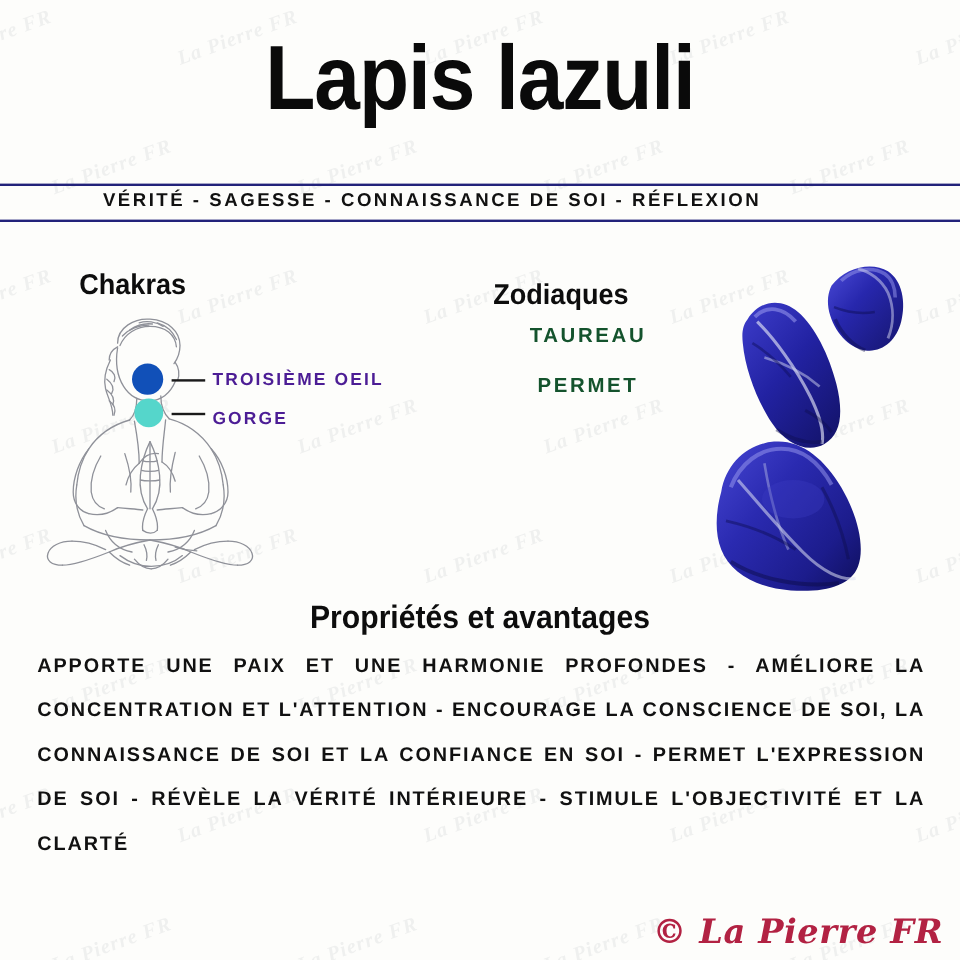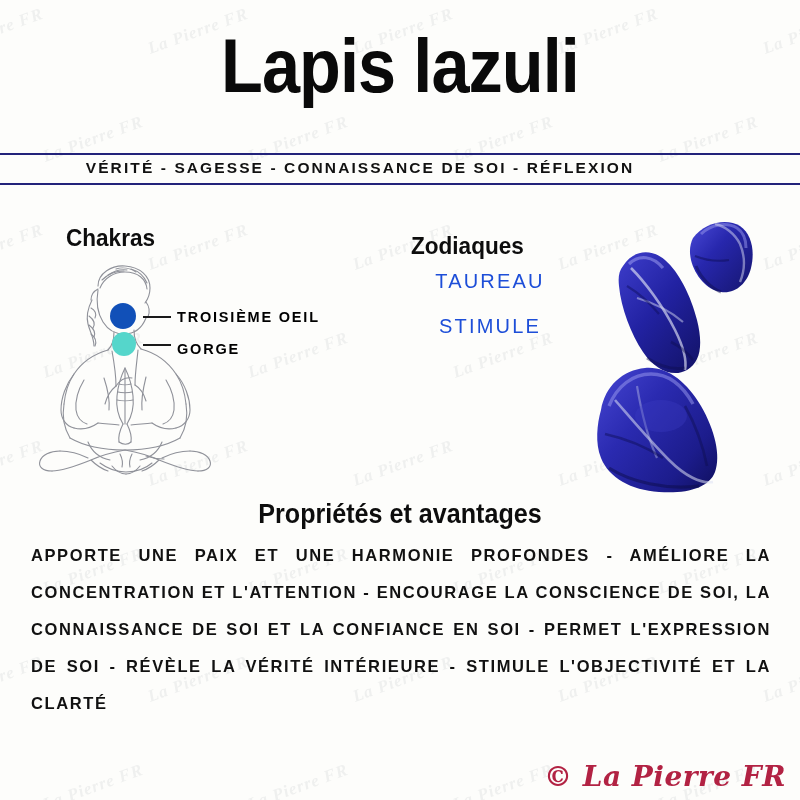--- a/index.html
+++ b/index.html
@@ -112,24 +112,24 @@
   
   #zodiac-list {
     position: absolute;
     left: 390px;
     top: 270px;
     width: 200px;
     text-align: center;
     z-index: 4;
   }
   .zodiac-item {
-    font-size: 20px;
-    font-weight: 400;
+    font-size: 17px;
+    font-weight: 700;
     letter-spacing: 2.2px;
-    color: #1d4ed8;
+    color: #14532d;
     margin-bottom: 22px;
   }
   .zodiac-item:last-child { margin-bottom: 0; }
 
   
   #figure-wrap {
     position: absolute;
     left: 28px;
     top: 258px;
     width: 210px;
@@ -161,21 +161,21 @@
     z-index: 5;
   }
   #leader-third-eye { left: 143px; top: 316px; width: 28px; }
   #leader-throat    { left: 143px; top: 344px; width: 28px; }
 
   .chakra-label {
     position: absolute;
     font-size: 14.5px;
     font-weight: 700;
     letter-spacing: 1.8px;
-    color: #000000;
+    color: #4c1d95;
     z-index: 5;
     white-space: nowrap;
   }
   #label-third-eye { left: 177px; top: 309px; }
   #label-throat    { left: 177px; top: 341px; }
 
   
   #stones {
     position: absolute;
     left: 575px;
@@ -354,21 +354,21 @@
   <div class="dot" id="dot-third-eye" style="background: rgb(17, 80, 184);"></div>
   <div class="dot" id="dot-throat" style="background: rgb(85, 214, 203);"></div>
   <div class="leader" id="leader-third-eye"></div>
   <div class="leader" id="leader-throat"></div>
   <div class="chakra-label" id="label-third-eye">TROISIÈME OEIL</div>
   <div class="chakra-label" id="label-throat">GORGE</div>
 
   <div class="sec-head" id="zodiac-head">Zodiaques</div>
   <div id="zodiac-list">
       <div class="zodiac-item">TAUREAU</div>
-      <div class="zodiac-item">STIMULE</div>
+      <div class="zodiac-item">PERMET</div>
     </div>
 
   <div id="stones">
     <svg viewBox="0 0 225 290" xmlns="http://www.w3.org/2000/svg">
       <defs>
         <linearGradient id="gA" x1="0" y1="0" x2="1" y2="1">
           <stop offset="0%" stop-color="#4b4bd8"></stop>
           <stop offset="40%" stop-color="#2727ad"></stop>
           <stop offset="100%" stop-color="#15156e"></stop>
         </linearGradient>

